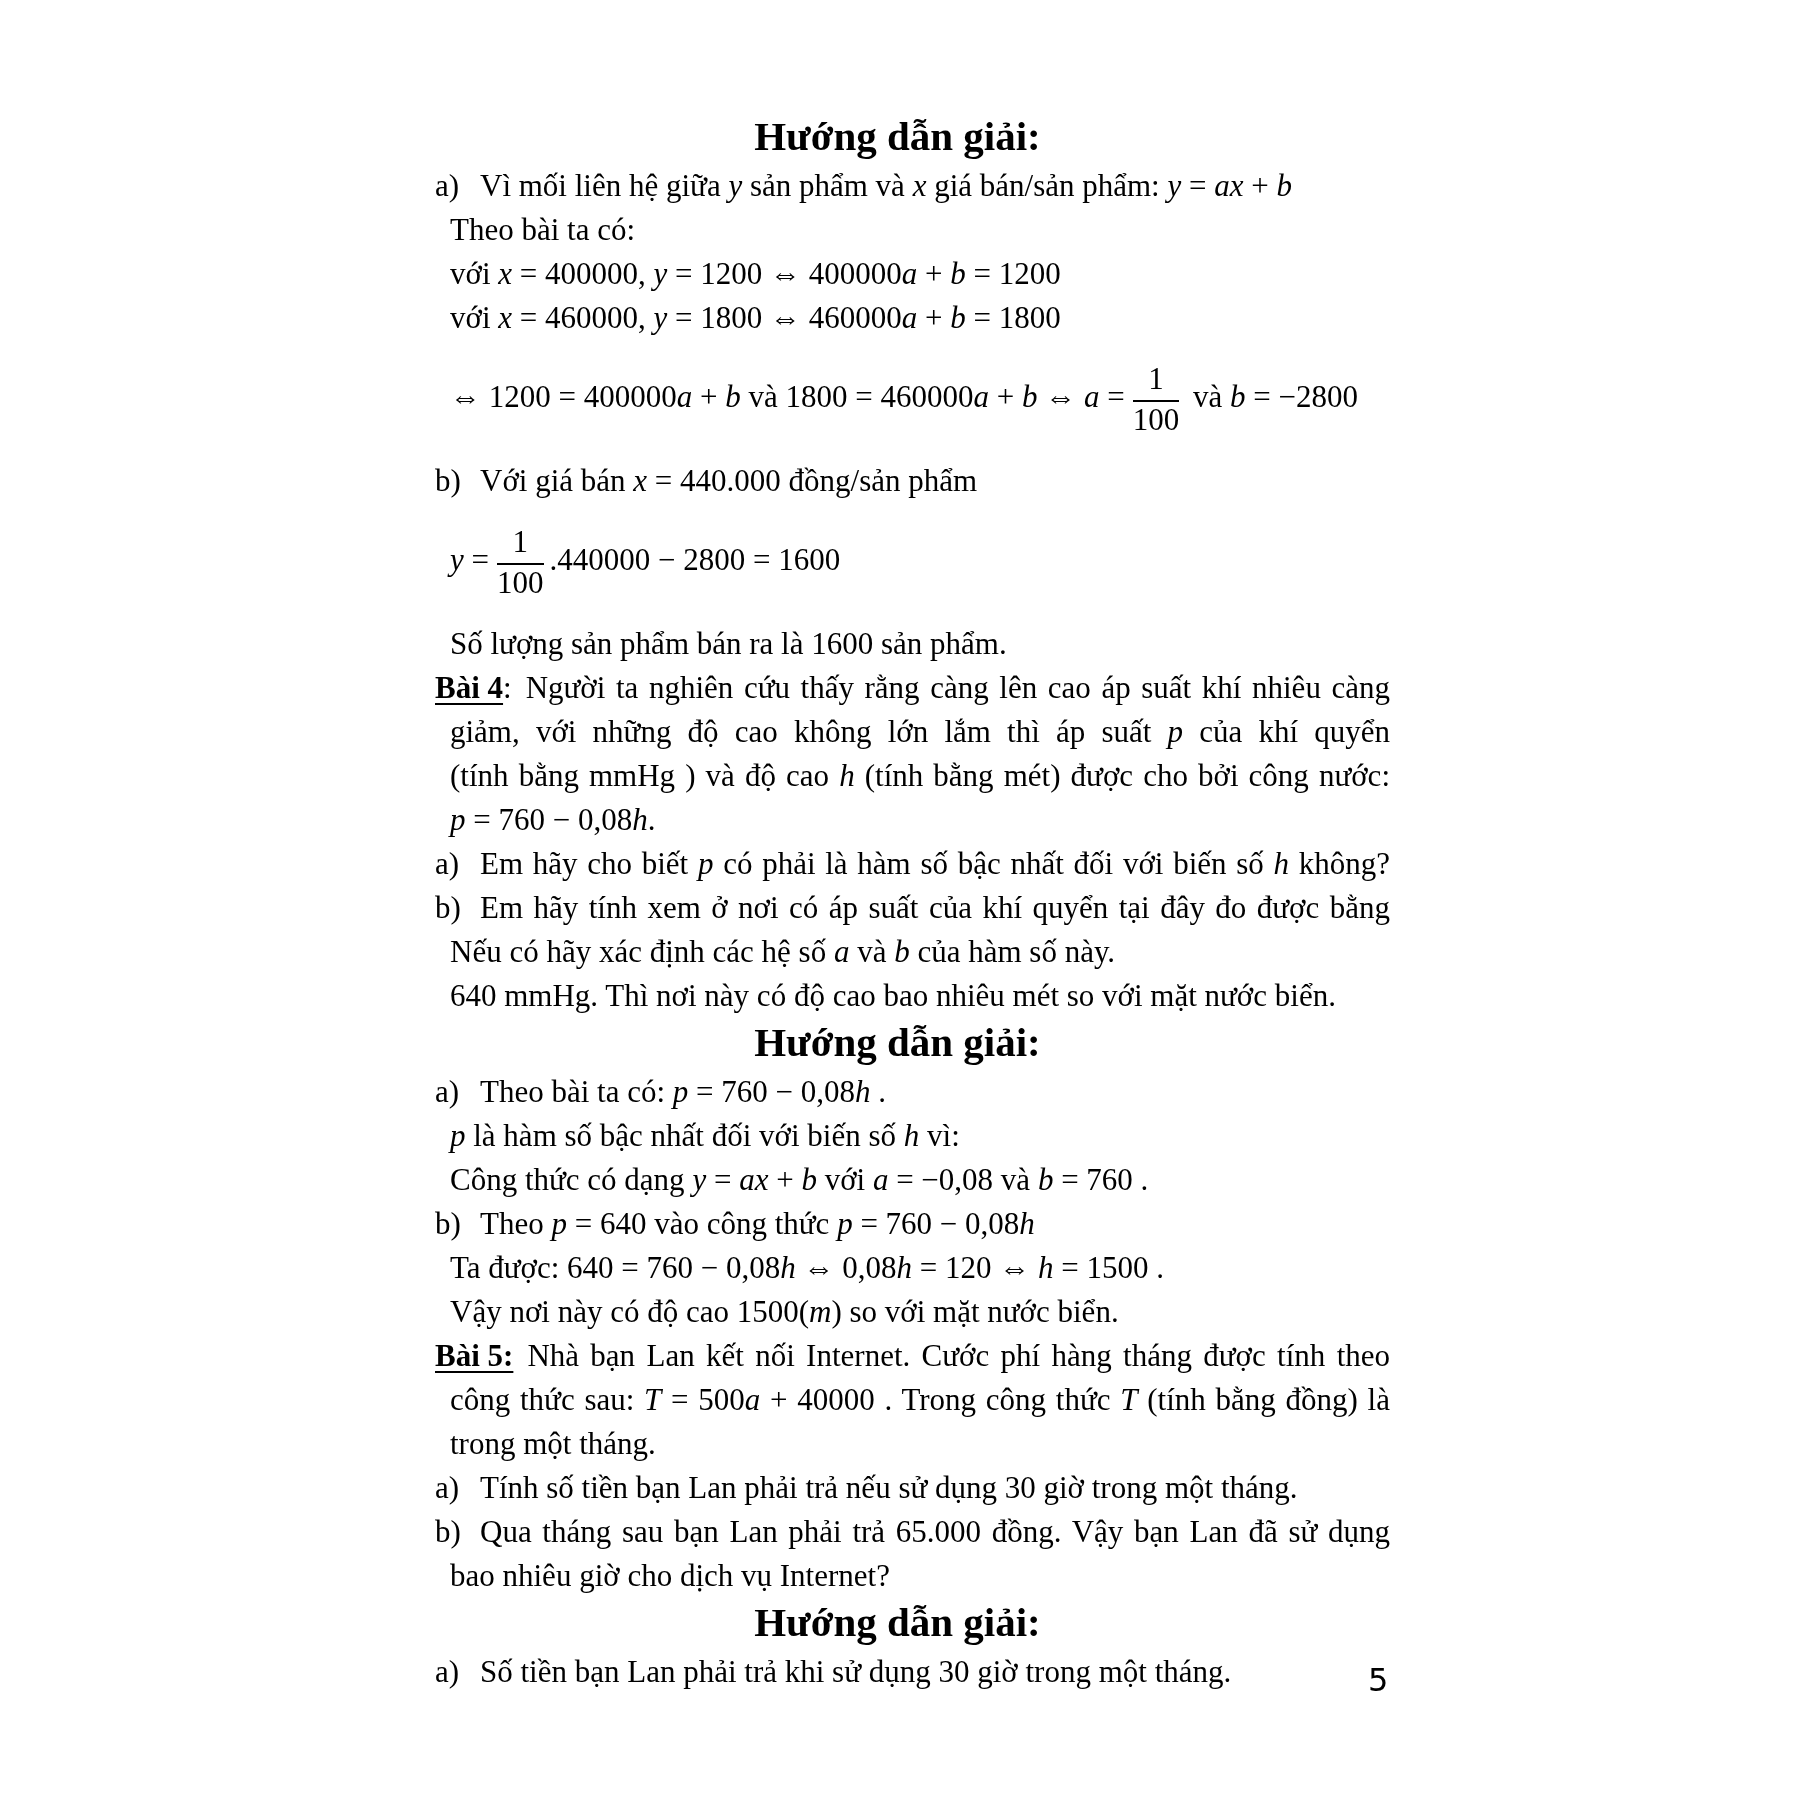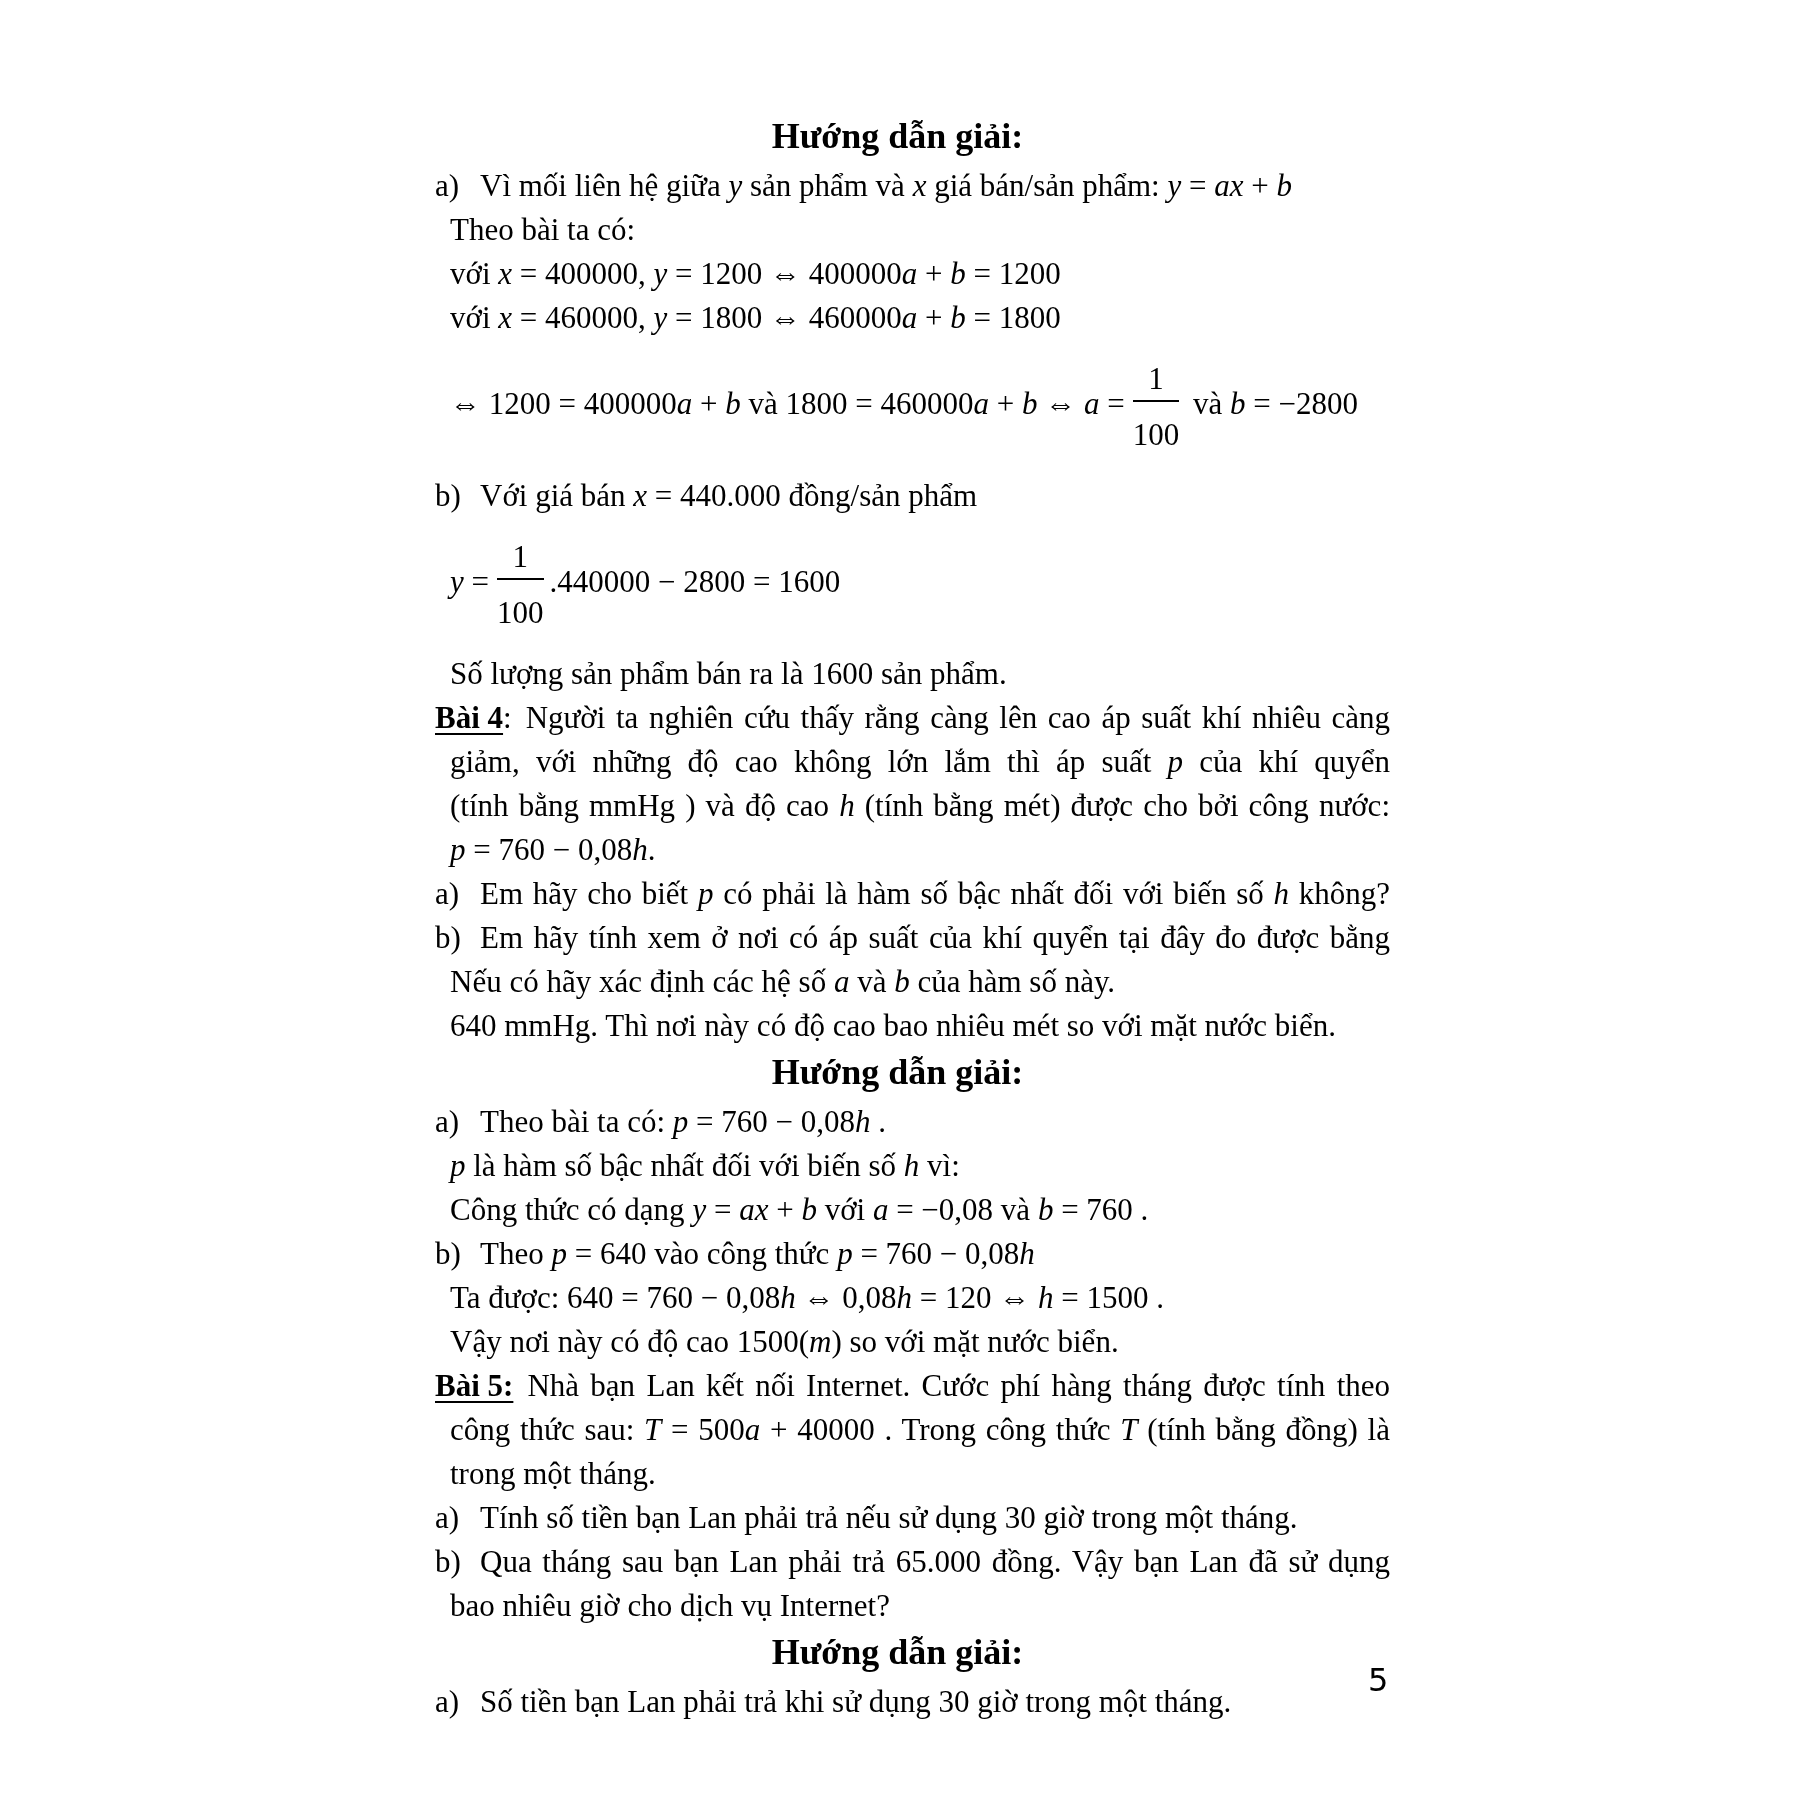--- a/index.html
+++ b/index.html
@@ -10,30 +10,30 @@
     font-family: "Liberation Serif", "DejaVu Serif", serif;
     font-size: 31px; line-height: 44px;
     overflow: hidden;
     position: relative;
   }
   .page { position: absolute; left: 405px; top: 112px; width: 985px; }
   .row { white-space: nowrap; text-align: justify; text-justify: inter-word; }
   .j { text-align-last: justify; }
   .c { padding-left: 45px; }
   .i { padding-left: 45px; text-indent: -45px; margin-left: 30px; }
-  .h { font-weight: bold; font-size: 36px; text-align: center; text-align-last: center; margin: 2px 0 6px; }
+  .h { font-weight: bold; font-size: 41px; text-align: center; text-align-last: center; margin: 2px 0 6px; }
   .mk { display: inline-block; min-width: 45px; text-indent: 0; }
   .mkw { display: inline-block; text-indent: 0; margin-right: 14px; }
   .bl { font-weight: bold; text-decoration: underline; text-decoration-thickness: 2px; text-underline-offset: 5px; }
   .m, .frac { font-family: "Liberation Serif", "DejaVu Serif", "DejaVu Sans", serif; }
   .m i { font-style: italic; }
   .fr { margin: 23px 0; }
   .frac { display: inline-block; vertical-align: middle; text-align: center; line-height: 1.05; margin: 0 6px 0 8px; }
   .fn { display: block; border-bottom: 2px solid #000; padding: 0 6px 4px; }
-  .fd { display: block; padding-top: 17px; }
+  .fd { display: block; padding-top: 2px; }
   .pageno { position: absolute; left: 1368px; top: 1664px; font-family: "DejaVu Sans", "Liberation Sans", sans-serif; font-size: 32px; line-height: 1; }
 </style>
 </head>
 <body>
 
 <div class="page">
 
   <div class="row h">Hướng dẫn giải:</div>
 
   <div class="row i"><span class="mk">a)</span><span>Vì mối liên hệ giữa </span><span class="m"><i>y</i></span><span> sản phẩm và </span><span class="m"><i>x</i></span><span> giá bán/sản phẩm: </span><span class="m"><i>y</i> = <i>ax</i> + <i>b</i></span></div>

